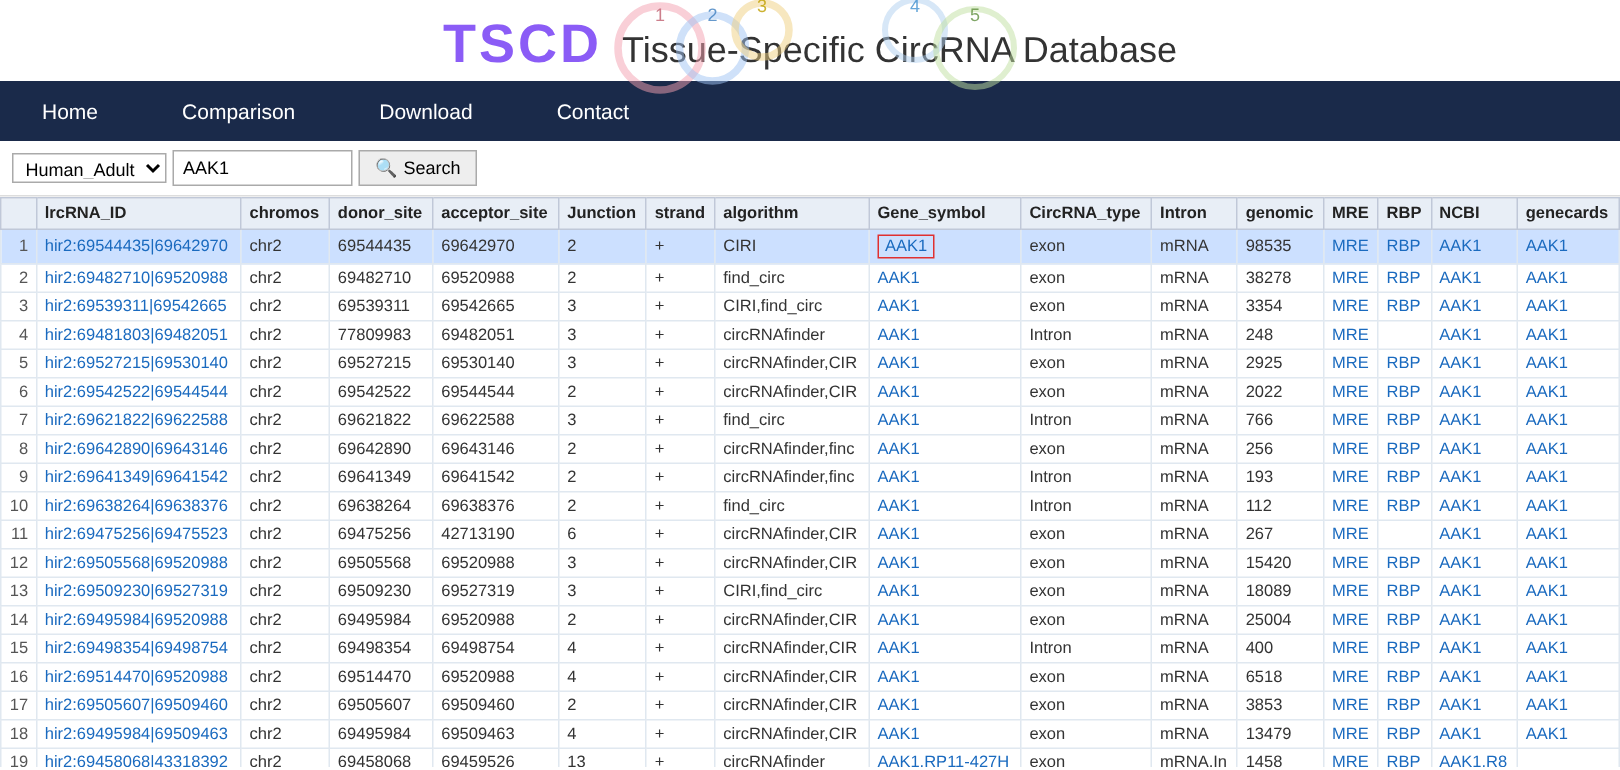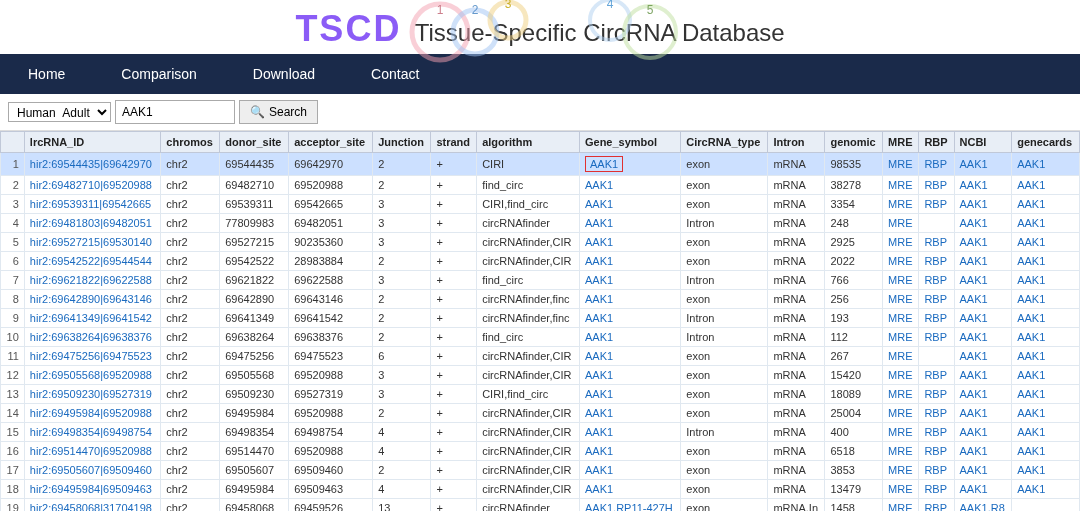--- a/index.html
+++ b/index.html
@@ -259,39 +259,39 @@
           <td><a class="link-blue">MRE</a></td>
           <td></td>
           <td><a class="link-blue">AAK1</a></td>
           <td><a class="link-blue">AAK1</a></td>
         </tr>
         <tr>
           <td class="row-num">5</td>
           <td><a class="link-blue">hir2:69527215|69530140</a></td>
           <td>chr2</td>
           <td>69527215</td>
-          <td>90235360</td>
+          <td>69530140</td>
           <td>3</td>
           <td>+</td>
           <td>circRNAfinder,CIR</td>
           <td><a class="link-blue">AAK1</a></td>
           <td>exon</td>
           <td>mRNA</td>
           <td>2925</td>
           <td><a class="link-blue">MRE</a></td>
           <td><a class="link-blue">RBP</a></td>
           <td><a class="link-blue">AAK1</a></td>
           <td><a class="link-blue">AAK1</a></td>
         </tr>
         <tr>
           <td class="row-num">6</td>
           <td><a class="link-blue">hir2:69542522|69544544</a></td>
           <td>chr2</td>
           <td>69542522</td>
-          <td>28983884</td>
+          <td>69544544</td>
           <td>2</td>
           <td>+</td>
           <td>circRNAfinder,CIR</td>
           <td><a class="link-blue">AAK1</a></td>
           <td>exon</td>
           <td>mRNA</td>
           <td>2022</td>
           <td><a class="link-blue">MRE</a></td>
           <td><a class="link-blue">RBP</a></td>
           <td><a class="link-blue">AAK1</a></td>
@@ -367,21 +367,21 @@
           <td><a class="link-blue">MRE</a></td>
           <td><a class="link-blue">RBP</a></td>
           <td><a class="link-blue">AAK1</a></td>
           <td><a class="link-blue">AAK1</a></td>
         </tr>
         <tr>
           <td class="row-num">11</td>
           <td><a class="link-blue">hir2:69475256|69475523</a></td>
           <td>chr2</td>
           <td>69475256</td>
-          <td>69475523</td>
+          <td>42713190</td>
           <td>6</td>
           <td>+</td>
           <td>circRNAfinder,CIR</td>
           <td><a class="link-blue">AAK1</a></td>
           <td>exon</td>
           <td>mRNA</td>
           <td>267</td>
           <td><a class="link-blue">MRE</a></td>
           <td></td>
           <td><a class="link-blue">AAK1</a></td>
@@ -508,21 +508,21 @@
           <td>exon</td>
           <td>mRNA</td>
           <td>13479</td>
           <td><a class="link-blue">MRE</a></td>
           <td><a class="link-blue">RBP</a></td>
           <td><a class="link-blue">AAK1</a></td>
           <td><a class="link-blue">AAK1</a></td>
         </tr>
         <tr>
           <td class="row-num">19</td>
-          <td><a class="link-blue">hir2:69458068|31704198</a></td>
+          <td><a class="link-blue">hir2:69458068|43318392</a></td>
           <td>chr2</td>
           <td>69458068</td>
           <td>69459526</td>
           <td>13</td>
           <td>+</td>
           <td>circRNAfinder</td>
           <td><a class="link-blue">AAK1,RP11-427H</a></td>
           <td>exon</td>
           <td>mRNA,In</td>
           <td>1458</td>

